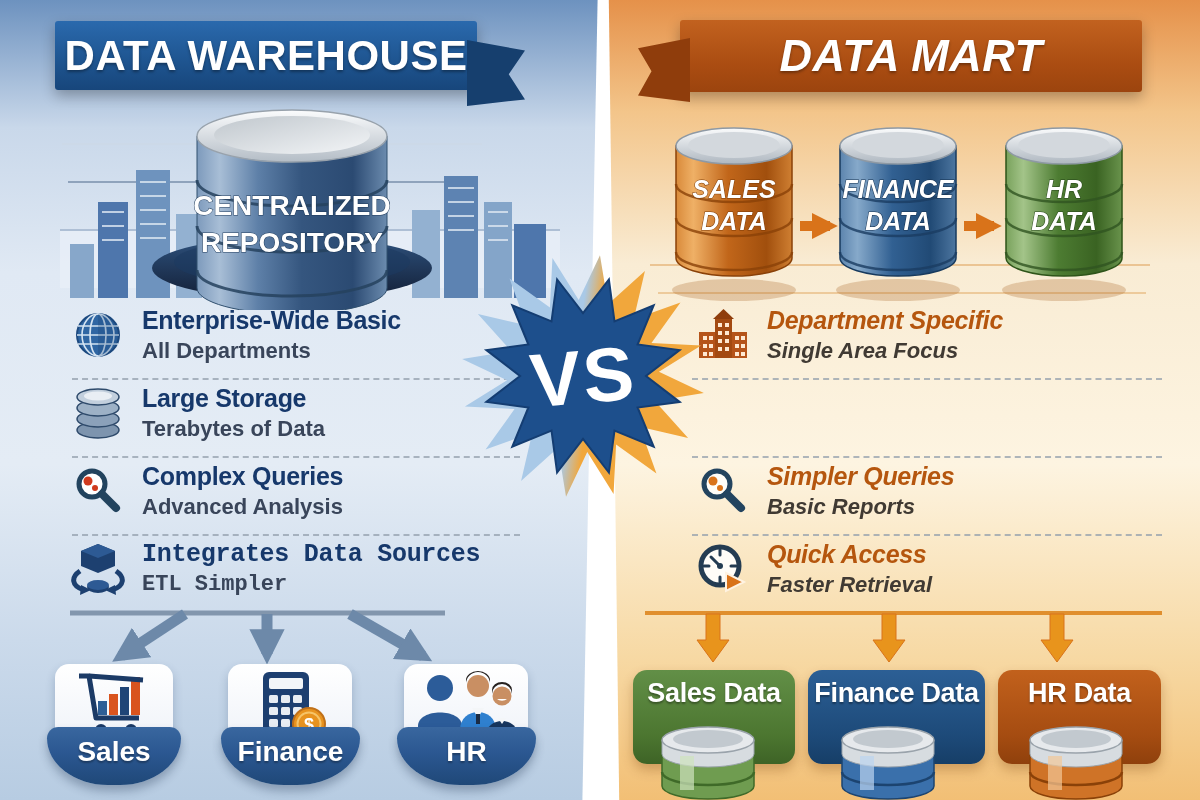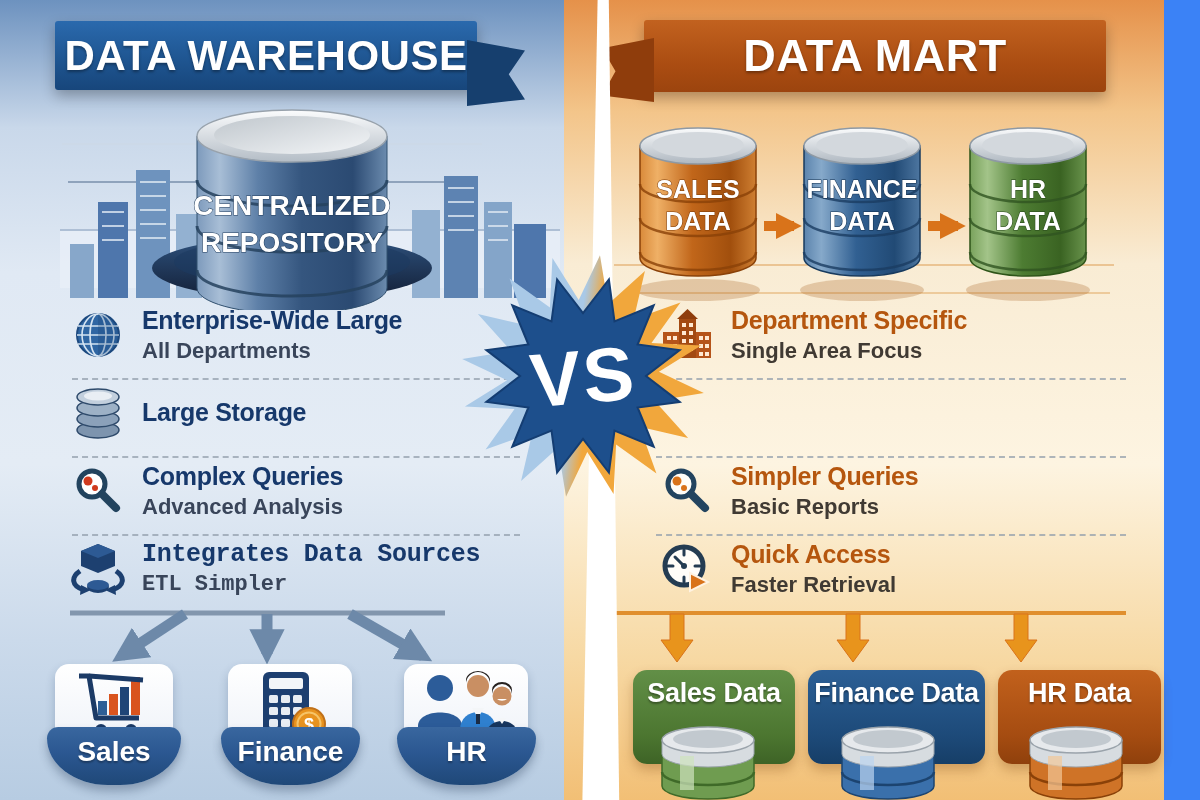--- a/index.html
+++ b/index.html
@@ -2,21 +2,21 @@
 <html><head>
 <meta charset="utf-8">
 <style>
   html,body{margin:0;padding:0;}
   body{font-family:"Liberation Sans","DejaVu Sans",sans-serif;}
   #stage{position:relative;width:1200px;height:800px;overflow:hidden;background:#3b82f6;}
 
   
   .panel{position:absolute;top:0;height:800px;width:600px;}
   #panel-left{left:0;background:linear-gradient(180deg,#6d92bf 0%,#c9d8ea 16%,#e0e9f4 34%,#e4ecf5 58%,#cbdaeb 80%,#b7cce2 100%);}
-  #panel-right{left:564px;background:linear-gradient(180deg,#e5914a 0%,#f3c58a 14%,#f9ecd4 33%,#fdf4e1 58%,#f7d9a4 82%,#f2bf75 100%);}
+  #panel-right{left:600px;background:linear-gradient(180deg,#e5914a 0%,#f3c58a 14%,#f9ecd4 33%,#fdf4e1 58%,#f7d9a4 82%,#f2bf75 100%);font-style:italic;}
 
   
   #divider{position:absolute;left:560px;top:0;width:80px;height:800px;background:#fff;
     clip-path:polygon(47% 0,61% 0,74% 100%,28% 100%);z-index:5;}
 
   
   .banner{position:absolute;display:flex;align-items:center;justify-content:center;
     color:#fff;font-weight:bold;letter-spacing:.5px;z-index:3;
     text-shadow:0 2px 3px rgba(0,0,0,.35);box-shadow:0 6px 14px rgba(0,0,0,.28);border-radius:3px;}
   #banner-warehouse{left:55px;top:21px;width:422px;height:69px;font-size:42px;
@@ -142,40 +142,41 @@
             <ellipse cx="27" cy="27" rx="8" ry="21"></ellipse>
               <ellipse cx="27" cy="27" rx="16" ry="21"></ellipse>
             <line x1="7" y1="18" x2="47" y2="18"></line>
               <line x1="6" y1="27" x2="48" y2="27"></line>
               <line x1="7" y1="36" x2="47" y2="36"></line>
           </g>
           <path d="M27 6a21 21 0 0 1 0 42z" fill="#163e6e" opacity=".25"></path>
         </svg>
       </div>
       <div>
-        <div class="feature-title">Enterprise-Wide Large</div>
+        <div class="feature-title">Enterprise-Wide Basic</div>
         <div class="feature-sub">All Departments</div>
       </div>
     </div>
     <div class="sep" style="left:72px;top:378px;width:448px;"></div>
 
     <div class="feature-row" style="left:70px;top:381px;">
       <div class="feature-icon">
         <svg width="52" height="56" viewBox="0 0 52 56">
           <g stroke="#2e4a6b" stroke-width="1.5">
             <ellipse cx="26" cy="45" rx="21" ry="8" fill="#7d94ae"></ellipse>
             <ellipse cx="26" cy="34" rx="21" ry="8" fill="#8ba1ba"></ellipse>
             <ellipse cx="26" cy="23" rx="21" ry="8" fill="#9db1c6"></ellipse>
             <ellipse cx="26" cy="12" rx="21" ry="8" fill="#c2cfdd"></ellipse>
           </g>
           <ellipse cx="26" cy="11" rx="14" ry="4.5" fill="#e9eef4"></ellipse>
         </svg>
       </div>
       <div>
         <div class="feature-title">Large Storage</div>
+        <div class="feature-sub">Terabytes of Data</div>
       </div>
     </div>
     <div class="sep" style="left:72px;top:456px;width:448px;"></div>
 
     <div class="feature-row" style="left:70px;top:459px;">
       <div class="feature-icon">
         <svg width="54" height="54" viewBox="0 0 54 54">
           <circle cx="21" cy="20" r="13" fill="#ffffff" stroke="#22435e" stroke-width="5"></circle>
           <line x1="31" y1="30" x2="45" y2="44" stroke="#22435e" stroke-width="8" stroke-linecap="round"></line>
           <circle cx="17" cy="17" r="4.5" fill="#d03a1e"></circle>

